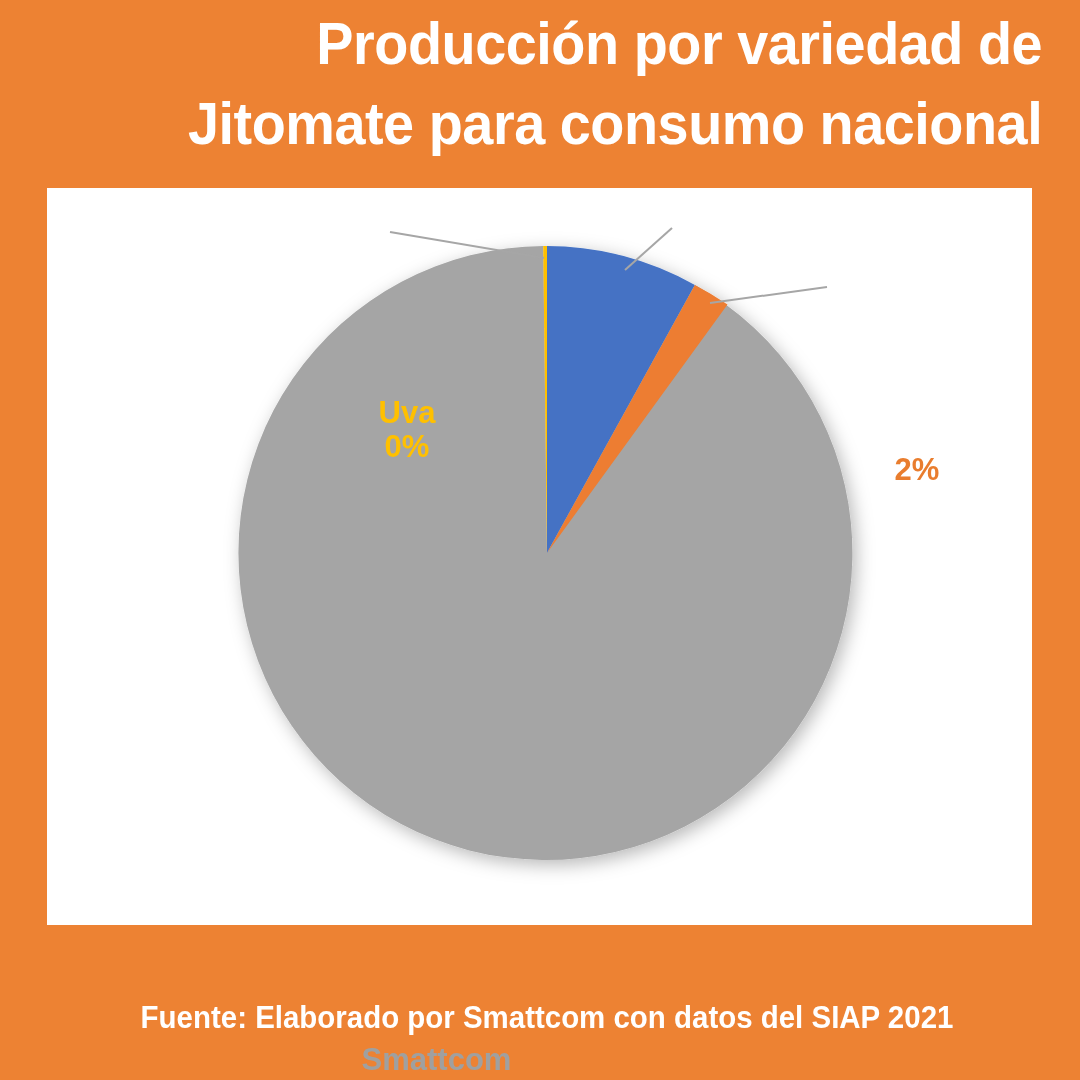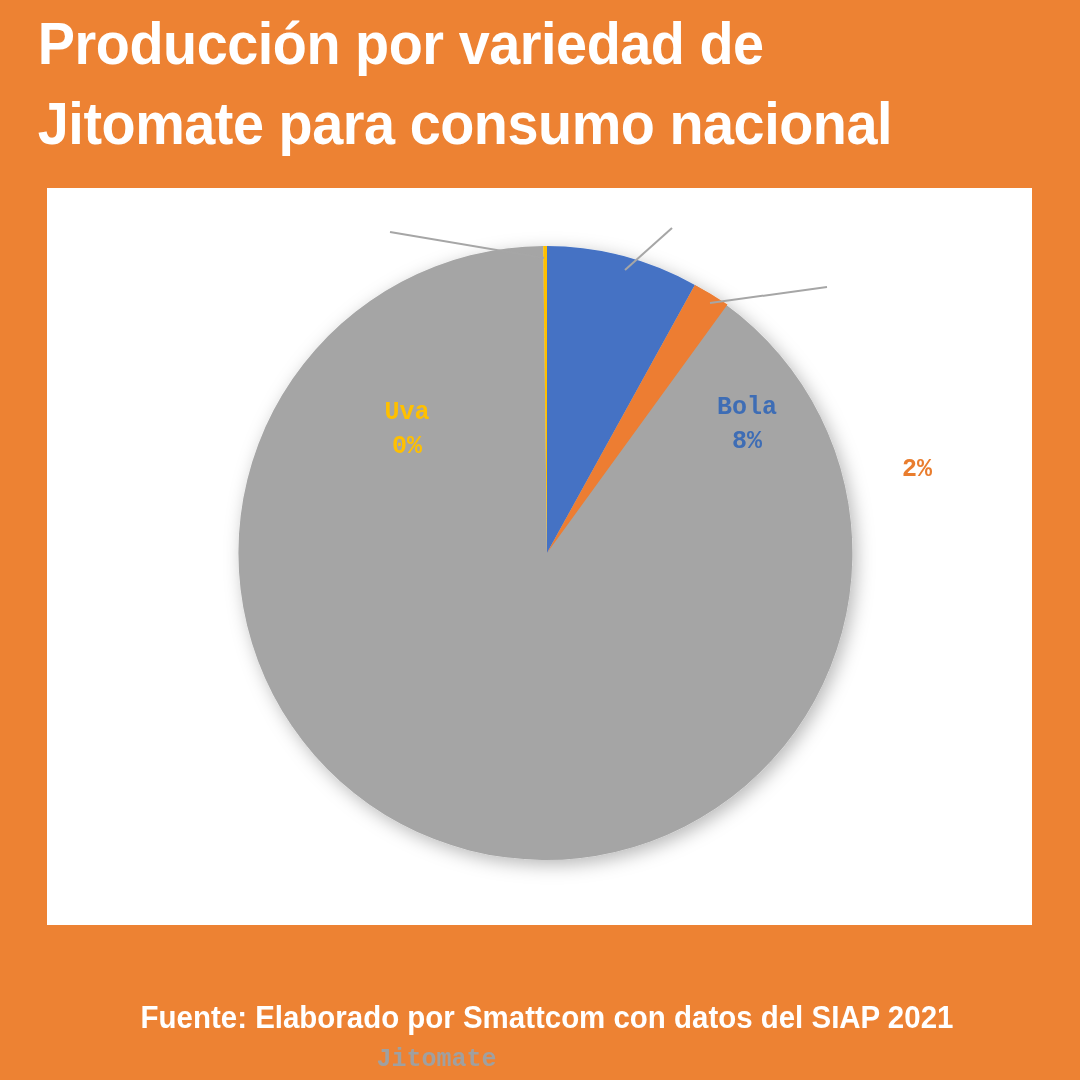--- a/index.html
+++ b/index.html
@@ -19,21 +19,21 @@
     height: 1080px;
     background: #ed8233;
   }
 
   
   .title-block {
     position: absolute;
     left: 0;
     top: 4px;
     width: 1080px;
-    text-align: left;
+    text-align: right;
     color: #ffffff;
   }
   .title-line {
     font-family: "Liberation Sans Narrow", "Liberation Sans", sans-serif;
     font-weight: bold;
     font-size: 60px;
     line-height: 80px;
     letter-spacing: -0.5px;
     transform: scaleX(0.93);
     transform-origin: center center;
@@ -53,23 +53,23 @@
   .chart-svg {
     position: absolute;
     left: 0;
     top: 0;
   }
 
   
   .pie-label {
     position: absolute;
     text-align: center;
-    font-family: Liberation Mono, monospace;
+    font-family: Liberation Sans, sans-serif;
     font-weight: bold;
-    font-size: 25px;
+    font-size: 31px;
     line-height: 34px;
     white-space: nowrap;
     pointer-events: none;
   }
   .pie-label .lbl-name { display: block; }
   .pie-label .lbl-val  { display: block; }
 
   #label-uva      { left: 300px; top: 208px; width: 120px; color: #ffc000; }
   #label-bola     { left: 640px; top: 203px; width: 120px; color: #3e6db5; }
   #label-cherry   { left: 800px; top: 265px; width: 140px; color: #e97d2e; }
@@ -129,31 +129,27 @@
         <path d="M 578 82 L 625 40"></path>
         <path d="M 663 115 L 780 99"></path>
       </g>
     </svg>
 
     <div class="pie-label" id="label-uva">
       <span class="lbl-name">Uva</span>
       <span class="lbl-val">0%</span>
     </div>
 
-    <div class="pie-label" id="label-bola">
-      <span class="lbl-name">Bola</span>
-      <span class="lbl-val">8%</span>
-    </div>
 
     <div class="pie-label" id="label-cherry">
       <span class="lbl-val">2%</span>
     </div>
 
     <div class="pie-label" id="label-saladette">
-      <span class="lbl-name">Jitomate</span>
+      <span class="lbl-name">Smattcom</span>
       <span class="lbl-val">90%</span>
     </div>
 
   </div>
 
   <div class="footer">
     <div class="footer-text">Fuente: Elaborado por Smattcom con datos del SIAP 2021</div>
   </div>
 
 </div>

